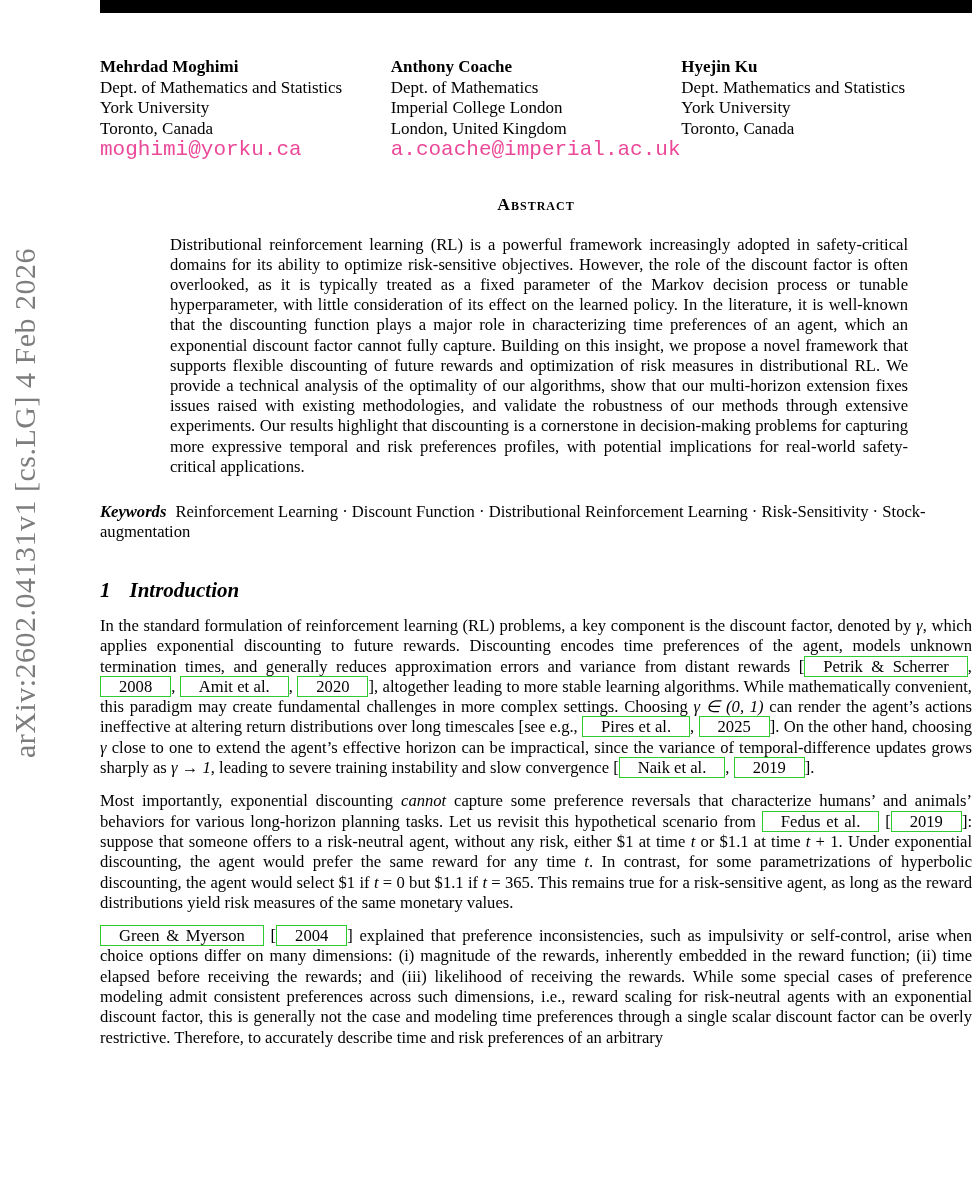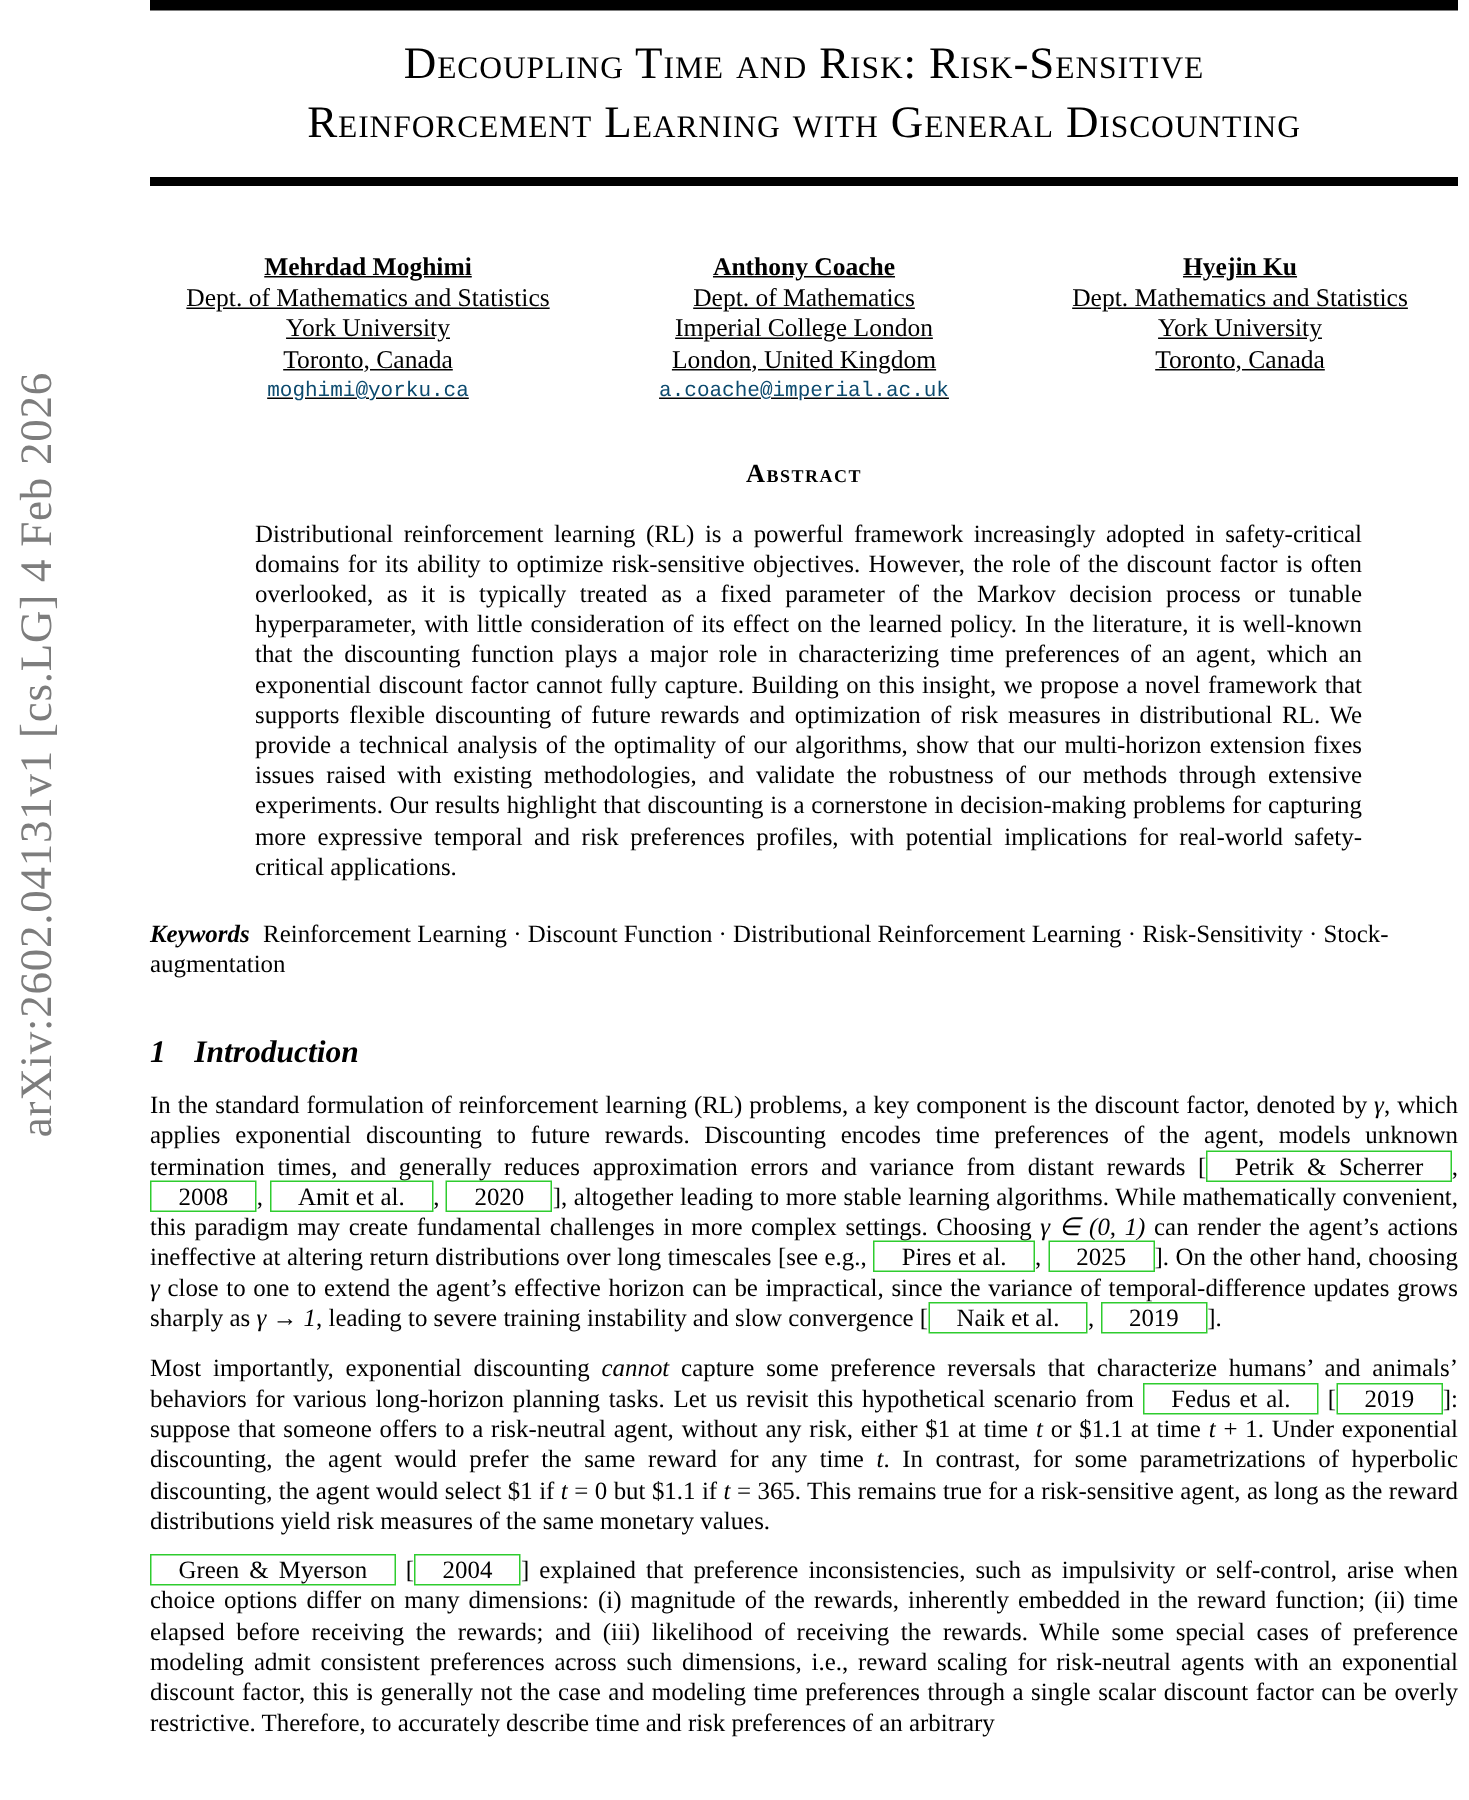--- a/index.html
+++ b/index.html
@@ -38,29 +38,28 @@
     font-weight: normal;
     font-variant: small-caps;
     font-size: 30px;
     line-height: 39px;
     letter-spacing: 0.6px;
     white-space: pre-line;
   }
   .authors {
     display: flex;
     margin-top: 44px;
-    text-align: center;
-    text-decoration: underline;
+    text-align: left;
   }
   .author { flex: 1 1 0; font-size: 17px; line-height: 20.5px; }
   .author-name { font-weight: bold; }
   .author-email {
     font-family: "Liberation Mono", "DejaVu Sans Mono", monospace;
-    font-size: 14px;
-    color: #0c4a6e;
+    font-size: 21px;
+    color: #ec4899;
     margin-top: 1px;
   }
   .abstract-heading {
     margin: 33px 0 0;
     text-align: center;
     font-size: 17.5px;
     font-weight: bold;
     font-variant: small-caps;
     letter-spacing: 1px;
   }
@@ -100,22 +99,20 @@
 <body>
 
 <div class="page">
 
   <div class="arxiv-stamp">arXiv:2602.04131v1  [cs.LG]  4 Feb 2026</div>
 
   <div class="content">
 
     <div class="rule rule-top"></div>
 
-    <h1 class="title">Decoupling Time and Risk: Risk-Sensitive
-Reinforcement Learning with General Discounting</h1>
 
     <div class="rule rule-mid"></div>
 
     <div class="authors">
       <div class="author">
         <div class="author-name">Mehrdad Moghimi</div>
         <div class="author-line">Dept. of Mathematics and Statistics</div>
         <div class="author-line">York University</div>
         <div class="author-line">Toronto, Canada</div>
         <div class="author-email">moghimi@yorku.ca</div>

